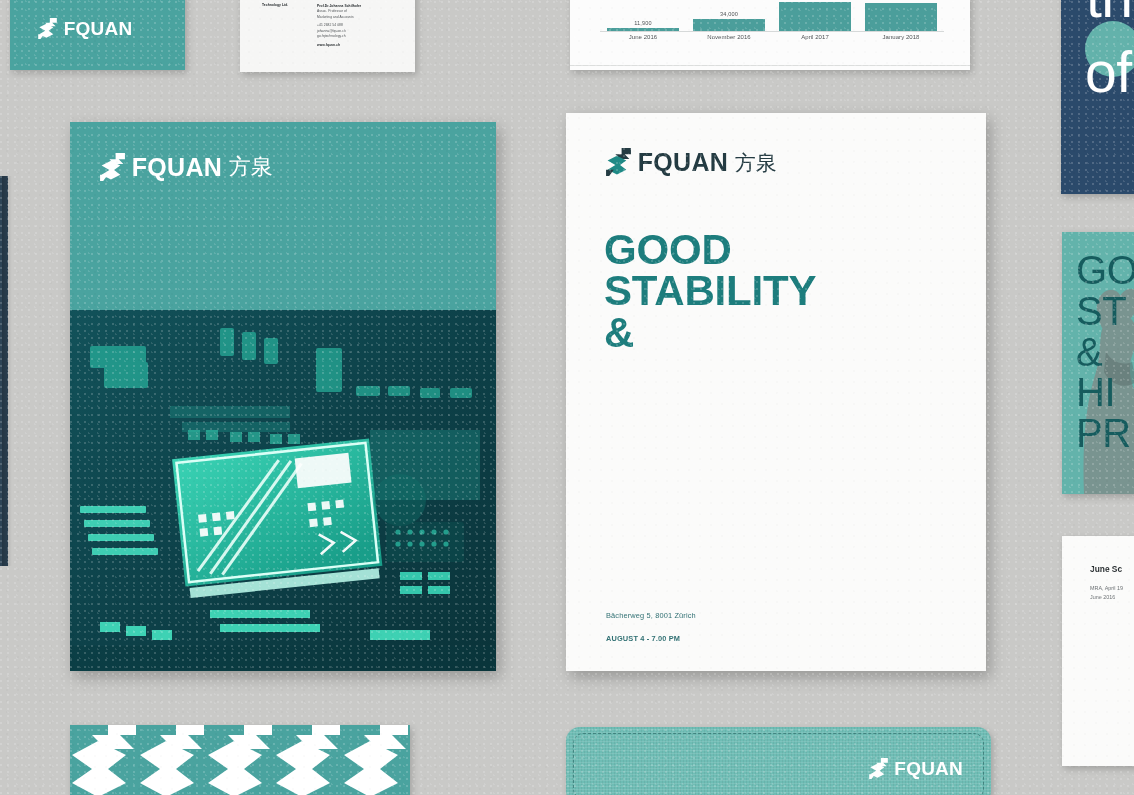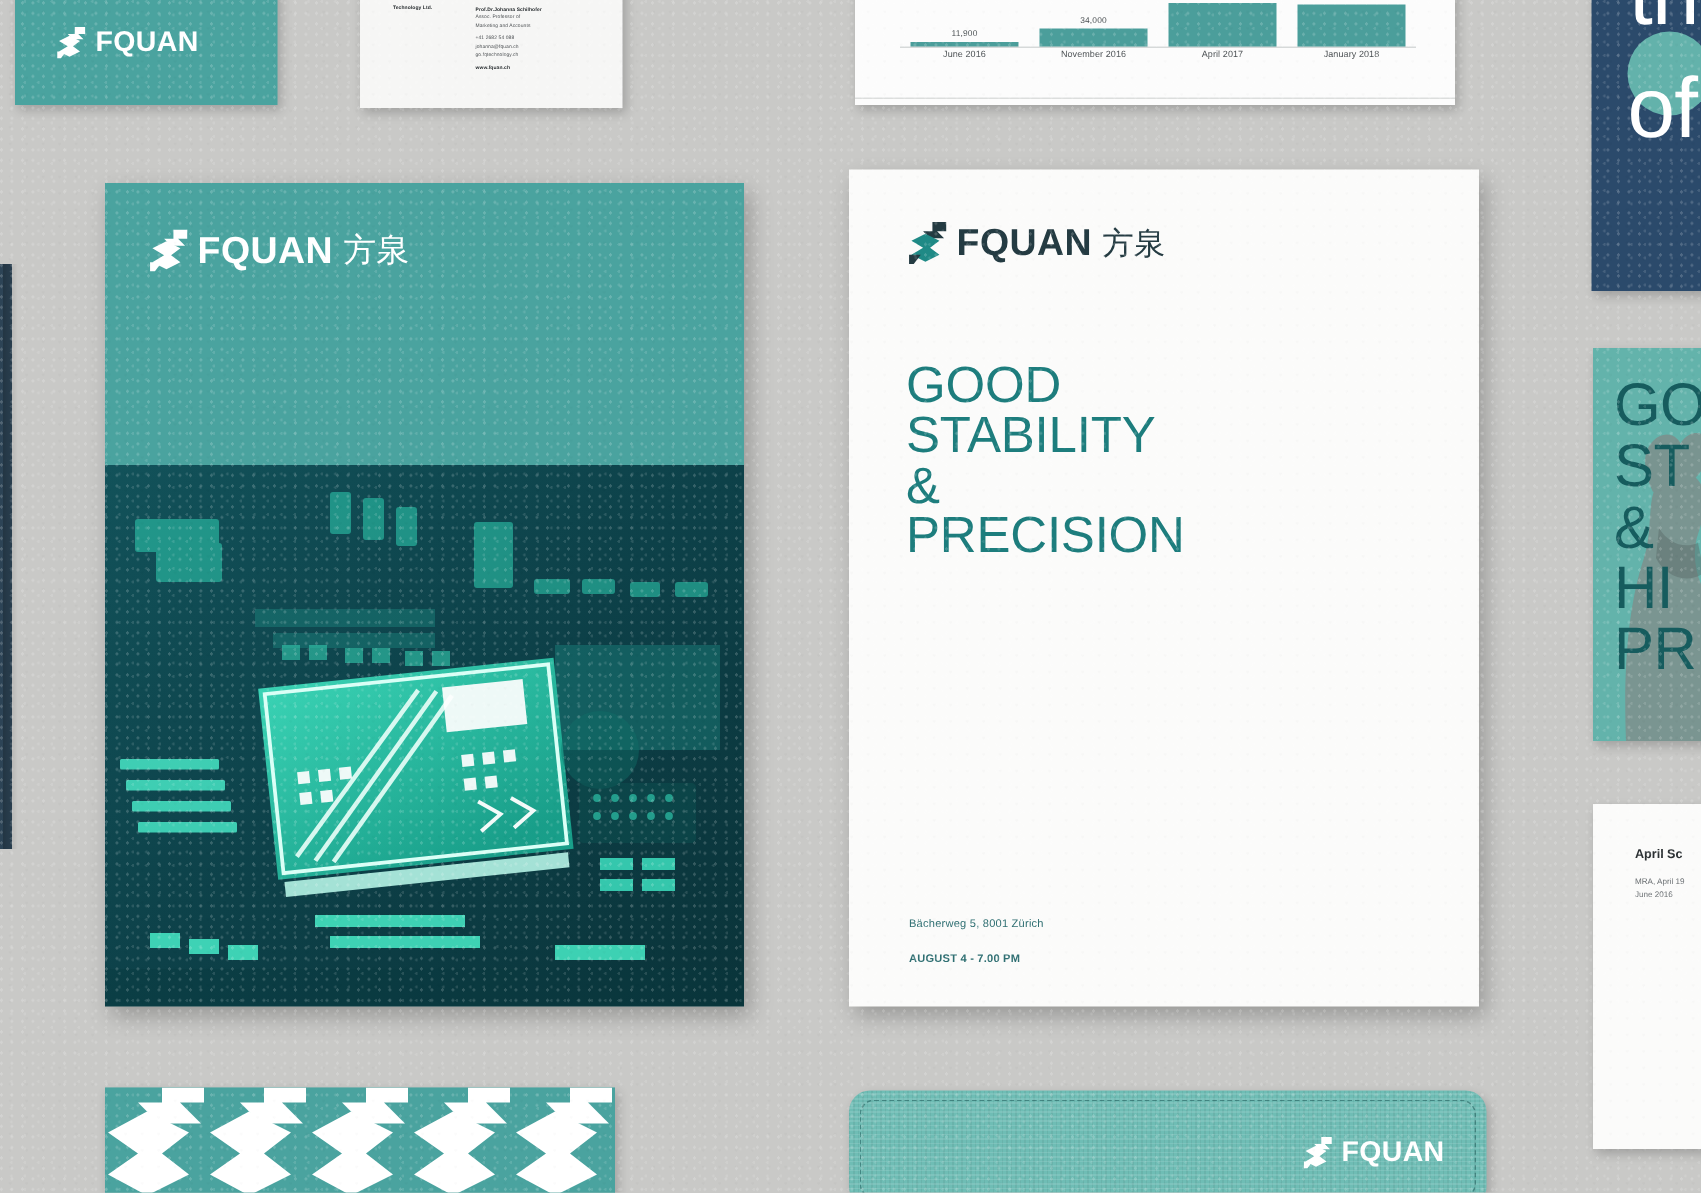--- a/index.html
+++ b/index.html
@@ -61,22 +61,22 @@
   .br-top .logo-word{font-size:25px;}
   .br-top .logo-cn{font-size:22px;}
   .br-photo{position:absolute;left:0;top:188px;right:0;bottom:0;overflow:hidden;
     background:#0c3b40;}
 
   
   #poster{left:566px;top:113px;width:420px;height:558px;background:#fbfbfa;}
   #poster .logo-row{position:absolute;left:40px;top:35px;color:#1f6f72;}
   #poster .logo-word{font-size:25px;color:#243b42;}
   #poster .logo-cn{font-size:21px;color:#243b42;}
-  .po-head{position:absolute;left:38px;top:128px;right:20px;
-    font-size:34px;line-height:.985;font-weight:400;color:#1d7d7d;letter-spacing:-.004em;}
+  .po-head{position:absolute;left:38px;top:116px;right:20px;
+    font-size:42px;line-height:.985;font-weight:700;color:#1d7d7d;letter-spacing:-.004em;}
   .po-head div{white-space:nowrap;}
   .po-foot{position:absolute;left:40px;bottom:28px;font-size:7.4px;color:#2f6f72;letter-spacing:.02em;}
   .po-foot .b{font-weight:700;margin-top:14px;}
 
   
   #sliver{left:-6px;top:176px;width:14px;height:390px;background:#2d4456;}
   #sliver:after{content:"";position:absolute;left:8px;top:0;width:10px;height:100%;
     background:linear-gradient(90deg,rgba(0,0,0,.22),rgba(0,0,0,0));}
 
   
@@ -318,21 +318,20 @@
         <path fill="#243b42" d="M0 28 L10 28 L4 36 L0 36 Z"></path>
       </svg>
     </span>
     <span class="logo-word">FQUAN</span>
     <span class="logo-cn">方泉</span>
   </div>
   <div class="po-head">
     <div>GOOD</div>
     <div>STABILITY</div>
     <div>&amp;</div>
-    <div>PRECISION</div>
   </div>
   <div class="po-foot">
     <div>Bächerweg 5, 8001 Zürich</div>
     <div class="b">AUGUST 4 - 7.00 PM</div>
   </div>
 </div>
 
 <div class="card shadow-sm" id="navy">
   <div class="n-t n-t1">th</div>
   <div class="n-dot"></div>
@@ -356,21 +355,21 @@
   <div class="duo-head">
     <div>GO</div>
     <div>ST</div>
     <div>&amp;</div>
     <div>HI</div>
     <div>PR</div>
   </div>
 </div>
 
 <div class="card shadow-sm" id="chcard">
-  <div class="chc-title">April Sc</div>
+  <div class="chc-title">June Sc</div>
   <div class="chc-sub">
     <div>MRA, April 19</div>
     <div>June 2016</div>
   </div>
 </div>
 
 <div class="card shadow-sm" id="pattern">
   <svg width="340" height="76" viewBox="0 0 340 76" aria-hidden="true">
     <rect width="340" height="76" fill="#4aa39f"></rect>
     <g fill="#ffffff">

